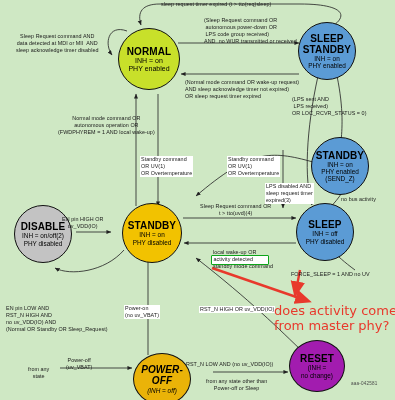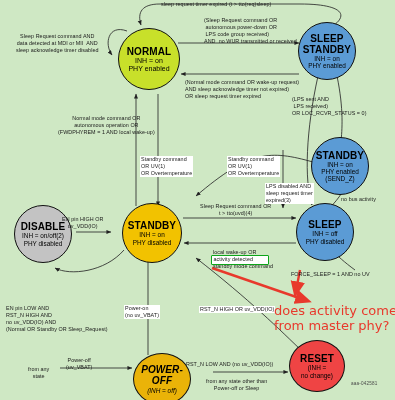--- a/index.html
+++ b/index.html
@@ -159,21 +159,21 @@
     <div class="nm">DISABLE</div>
     <div class="ln">INH = on/off(2)</div>
     <div class="ln">PHY disabled</div>
   </div>
 
   <div class="node sm" style="left:133px;top:353px;width:58px;height:52px;background:#eab308;font-style:italic;">
     <div class="nm">POWER-OFF</div>
     <div class="ln">(INH = off)</div>
   </div>
 
-  <div class="node sm" style="left:289px;top:340px;width:56px;height:52px;background:#ef4444;">
+  <div class="node sm" style="left:289px;top:340px;width:56px;height:52px;background:#a21caf;">
     <div class="nm">RESET</div>
     <div class="ln">(INH =</div>
     <div class="ln">no change)</div>
   </div>
 
   <div class="lbl" style="left:161px;top:1px;">sleep request timer expired (t &gt; tto(req)sleep)</div>
 
   <div class="lbl" style="left:204px;top:17px;">(Sleep Request command OR
  autonomous power-down OR
  LPS code group received)

